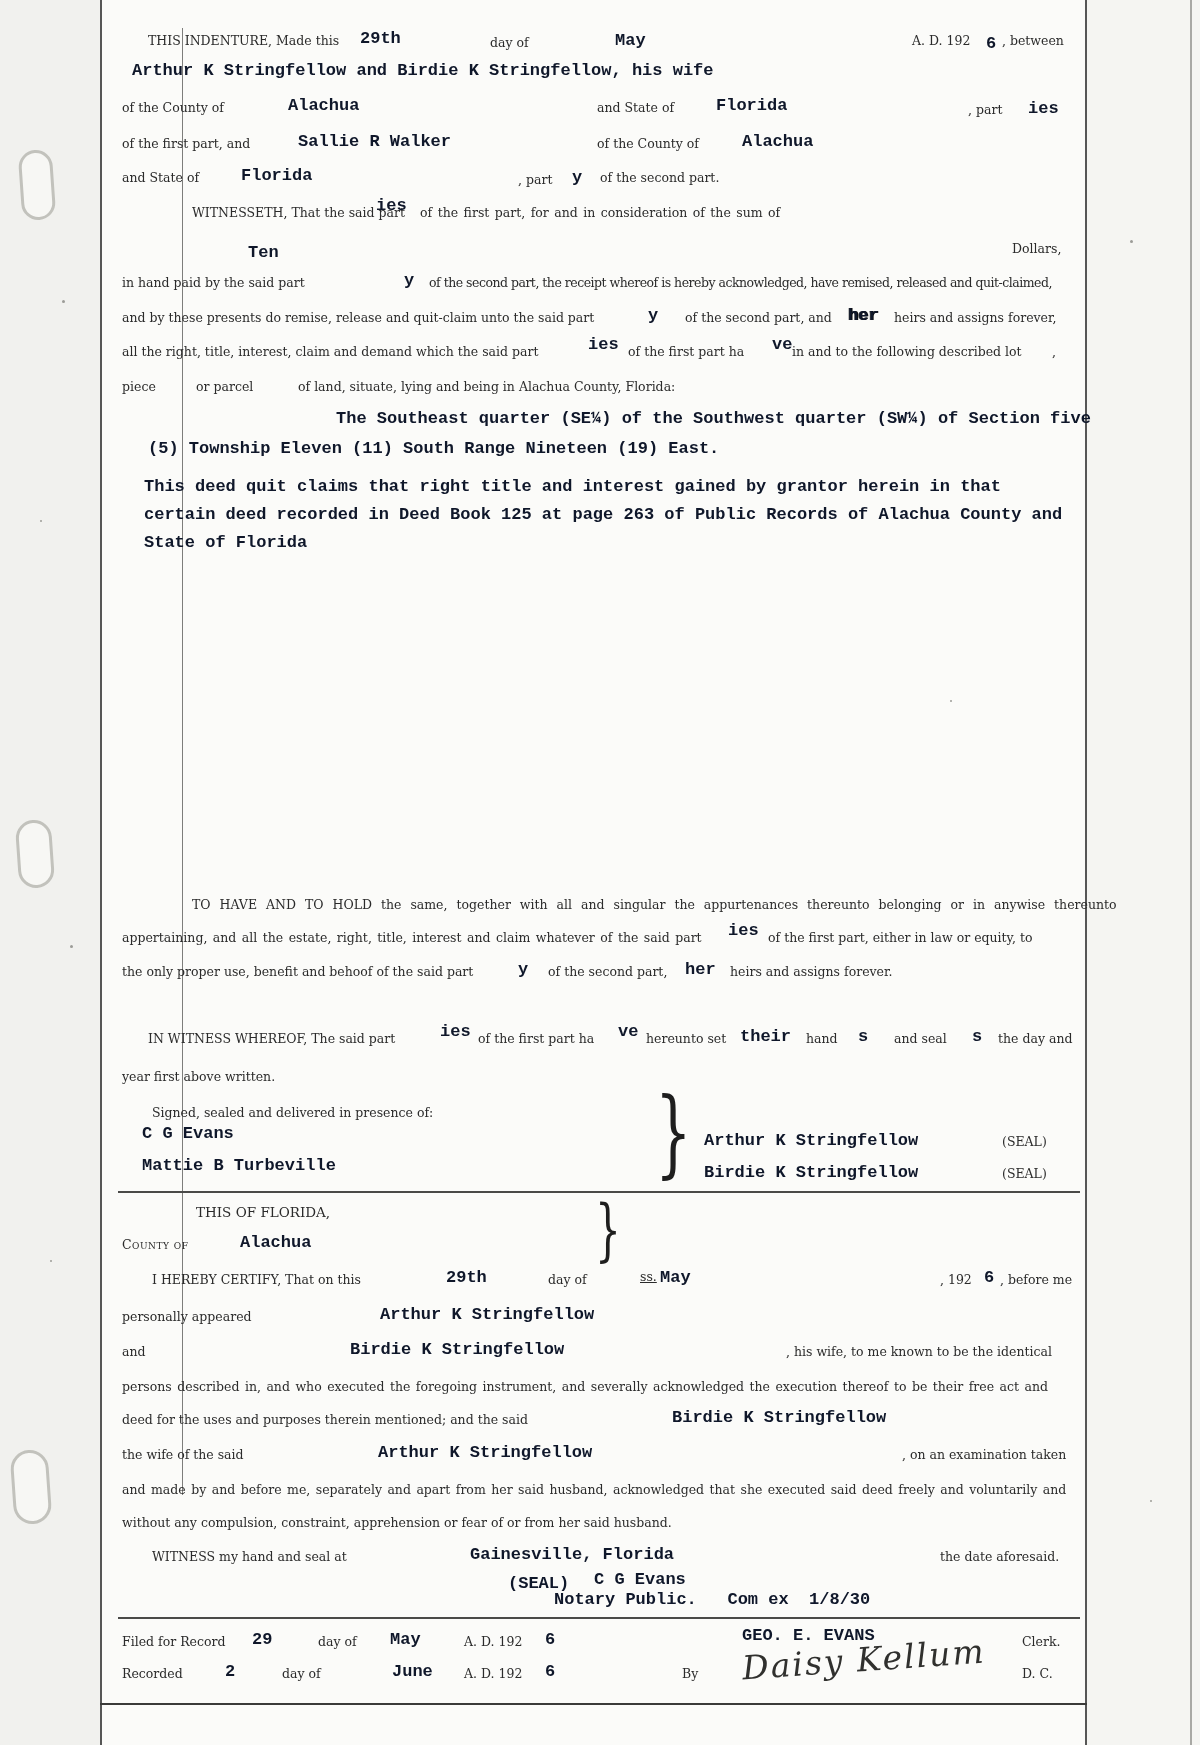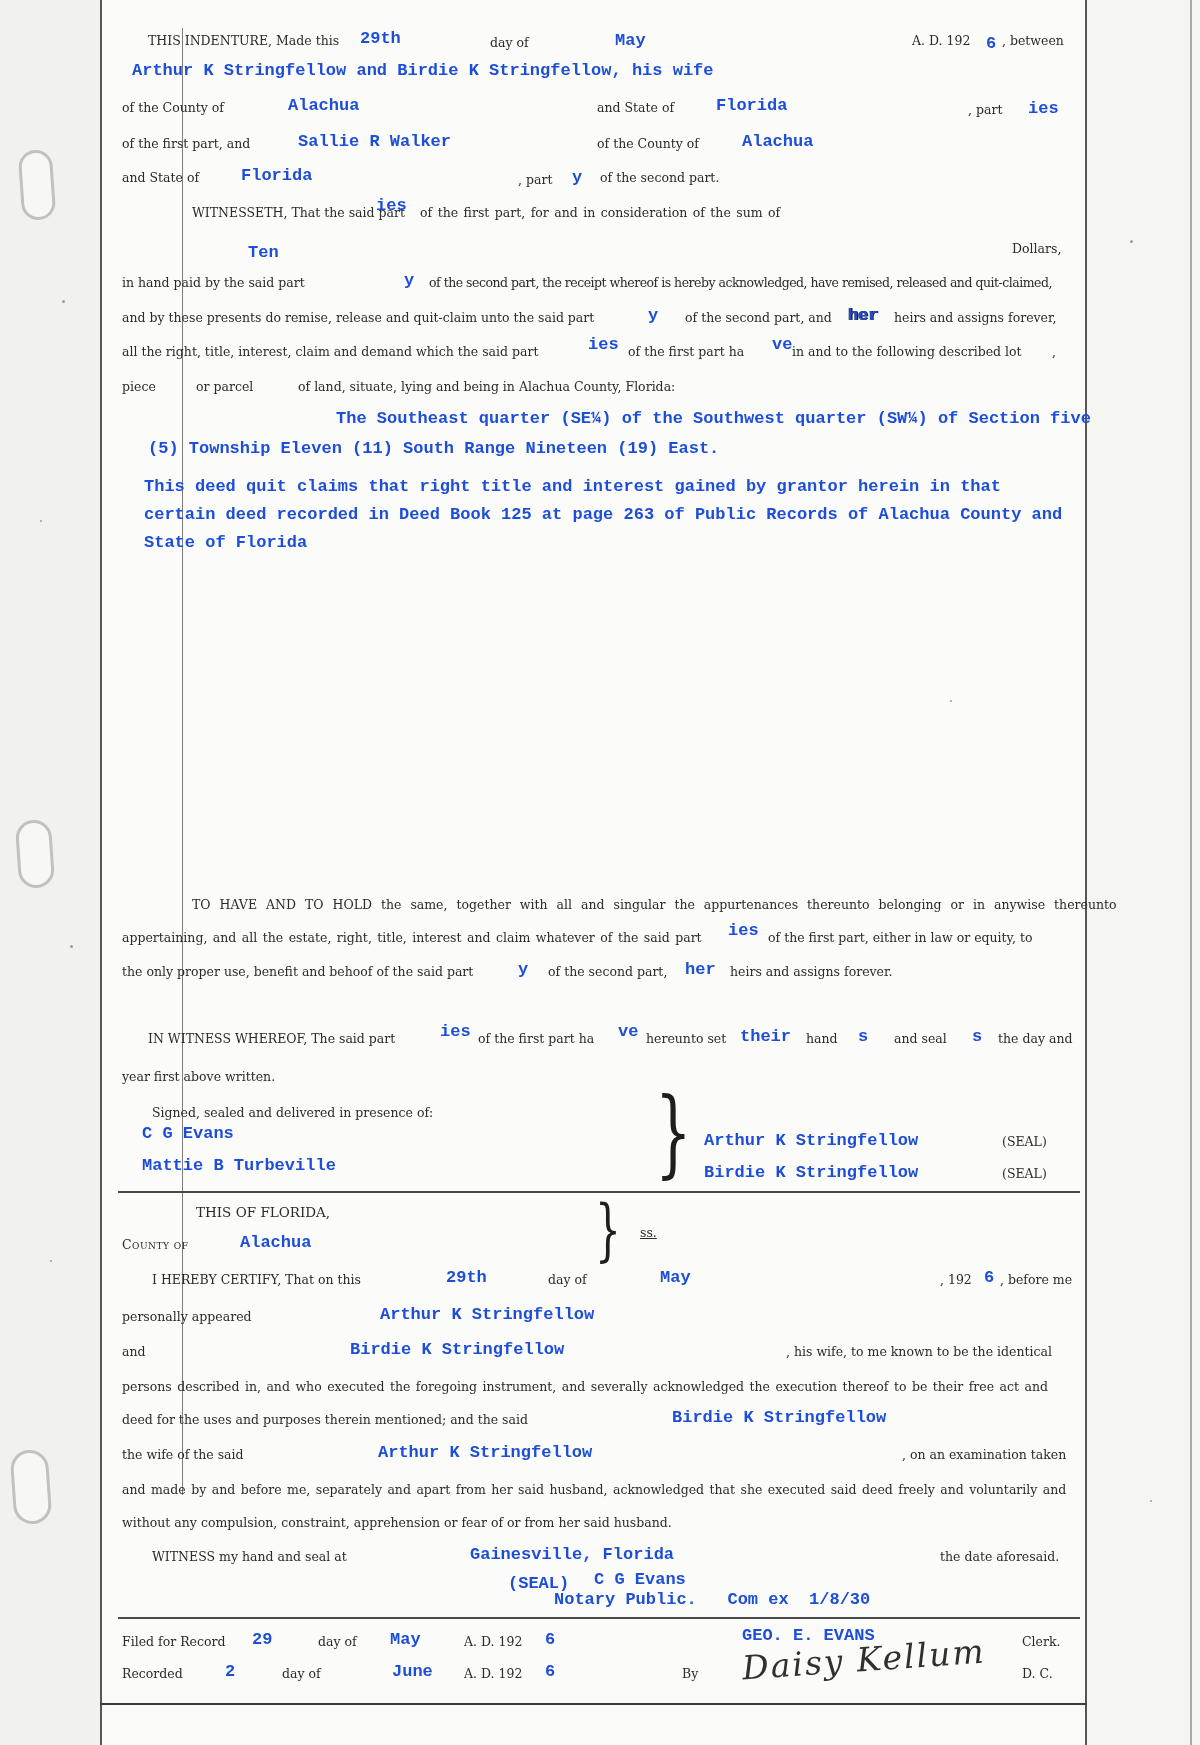--- a/index.html
+++ b/index.html
@@ -8,21 +8,21 @@
         font-family:"DejaVu Serif",serif;color:#262626;}
   .strip-l{position:absolute;left:0;top:0;width:100px;height:1745px;background:#f1f1ee;}
   .strip-r{position:absolute;left:1085px;top:0;width:115px;height:1745px;background:#f5f5f2;}
   .vl{position:absolute;background:#565656;}
   .hrz{position:absolute;background:#4a4a48;}
   .p{position:absolute;font-size:12.5px;white-space:pre;color:#2b2b2b;}
   .tight{letter-spacing:-0.5px;}
   .wide{word-spacing:1.5px;}
   .wide2{word-spacing:5px;margin-left:44px;}
   .t{position:absolute;font-family:"Liberation Mono",monospace;font-weight:700;font-size:17px;
-     white-space:pre;color:#1d4ed8;}
+     white-space:pre;color:#0f172a;}
   .up{margin-top:-3px;}
   .ovr{text-shadow:0.9px 0 0 #0c0c0c,-0.6px 0.4px 0 #444;}
   .sc{font-variant:small-caps;letter-spacing:0.5px;}
   .brace{position:absolute;font-family:"DejaVu Serif",serif;color:#1e1e1e;font-weight:400;
          transform:scaleX(0.6);transform-origin:left top;line-height:1;}
   .hole{position:absolute;border:3px solid #c2c2bc;border-radius:20px;background:#f7f7f4;
         transform:rotate(-4deg);}
   .script{position:absolute;font-family:"DejaVu Serif",serif;font-style:italic;font-size:33px;
           color:#30302e;transform:rotate(-4deg);letter-spacing:2px;white-space:pre;}
   .speck{position:absolute;background:#9c9c97;border-radius:50%;}
@@ -144,21 +144,21 @@
     <span class="p" style="left:1002px;top:1134px;">(SEAL)</span>
     <span class="t" style="left:704px;top:1163px;">Birdie K Stringfellow</span>
     <span class="p" style="left:1002px;top:1166px;">(SEAL)</span>
   </div>
 
   <div class="hrz" style="left:118px;top:1191px;width:962px;height:2px;"></div>
 
   <div>
     <span class="p" style="left:196px;top:1204px;font-size:13.5px;">THIS OF FLORIDA,</span>
     <span class="brace" style="left:595px;top:1196px;font-size:68px;">}</span>
-    <span class="p" style="left:640px;top:1225px;text-decoration:underline;">ss.</span>
+    <span class="p" style="left:640px;top:1269px;text-decoration:underline;">ss.</span>
     <span class="p sc" style="left:122px;top:1237px;">County of</span>
     <span class="t" style="left:240px;top:1233px;">Alachua</span>
     <span class="p" style="left:152px;top:1272px;">I HEREBY CERTIFY, That on this</span>
     <span class="t" style="left:446px;top:1268px;">29th</span>
     <span class="p" style="left:548px;top:1272px;">day of</span>
     <span class="t" style="left:660px;top:1268px;">May</span>
     <span class="p" style="left:940px;top:1272px;">, 192</span>
     <span class="t" style="left:984px;top:1268px;">6</span>
     <span class="p" style="left:1000px;top:1272px;">, before me</span>
     <span class="p" style="left:122px;top:1309px;">personally appeared</span>

